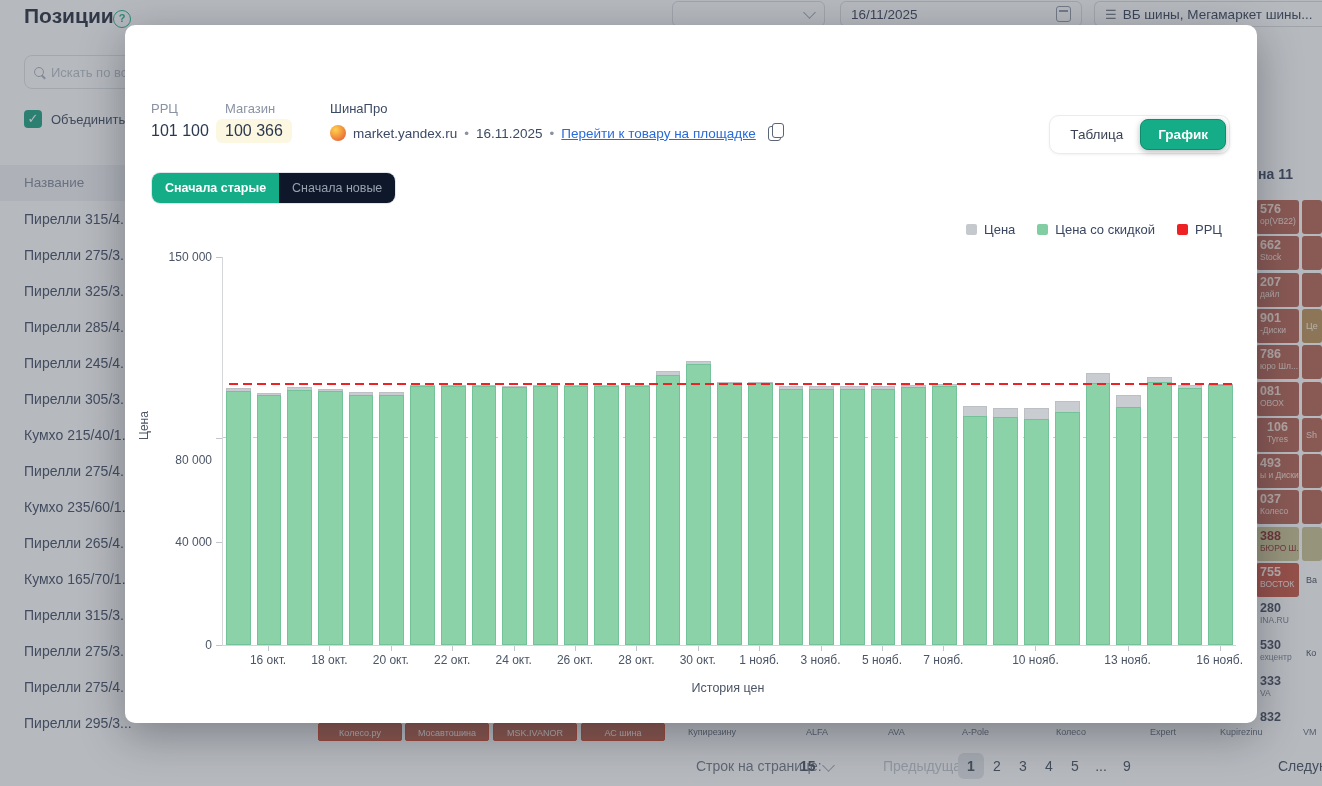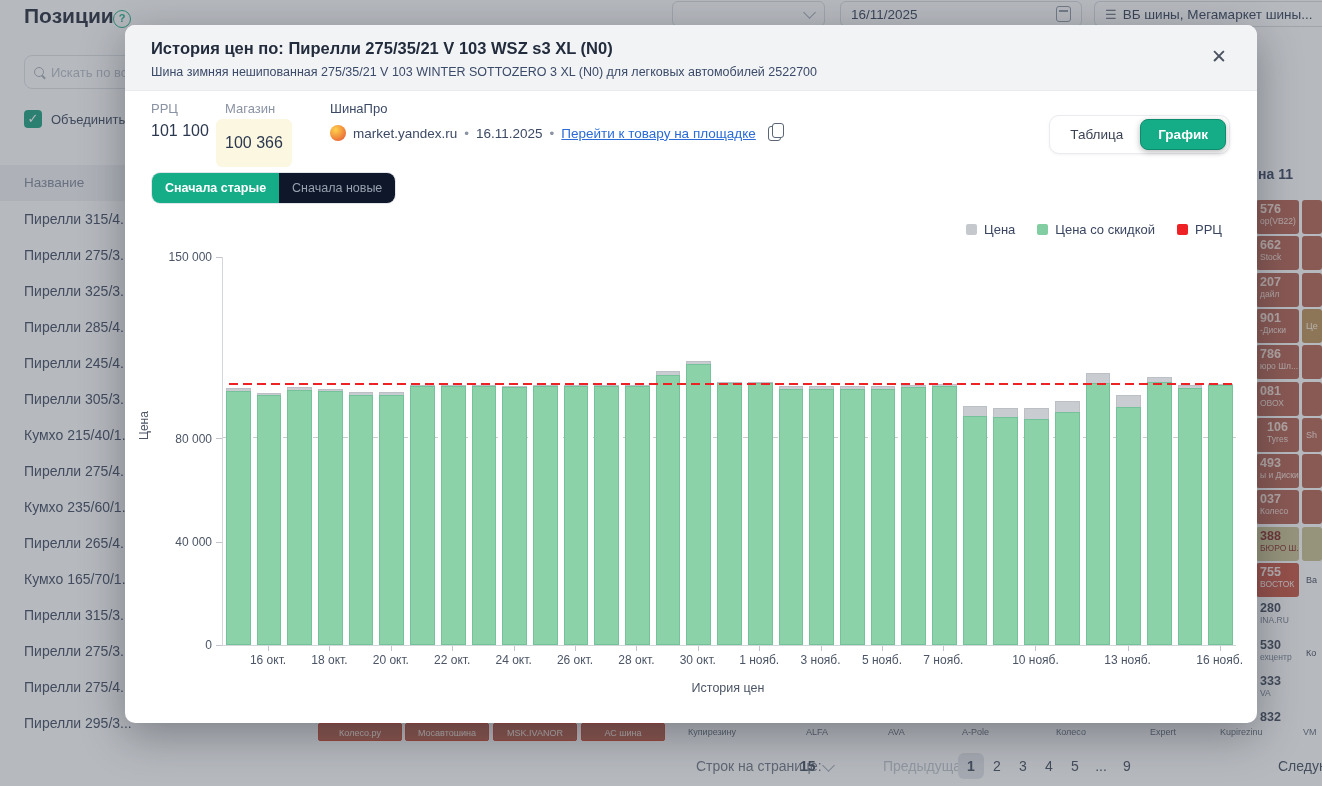--- a/index.html
+++ b/index.html
@@ -66,21 +66,21 @@
     box-shadow:0 12px 44px rgba(20,25,35,.35);z-index:10;}
   #modal-head{position:absolute;left:0;top:0;right:0;height:65px;background:#f2f3f5;
     border-radius:10px 10px 0 0;border-bottom:1px solid #e8eaed;}
   #modal-title{position:absolute;left:26px;top:14px;font-size:16.5px;font-weight:700;color:#222c3d;}
   #modal-subtitle{position:absolute;left:26px;top:40px;font-size:12.5px;color:#3a4a68;}
   #modal-close{position:absolute;right:30px;top:20px;font-size:19px;color:#4a5260;cursor:pointer;}
   .lbl{font-size:13px;color:#8a93a3;}
   .val{font-size:16px;font-weight:400;color:#2c3850;}
   #rrc-block{left:26px;top:76px;}
   #shop-block{left:100px;top:76px;}
-  #shop-val{background:#fcf7e1;border-radius:6px;padding:15px 9px;display:inline-block;margin-left:-9px;}
+  #shop-val{background:#fcf7e1;border-radius:6px;padding:3px 9px;display:inline-block;margin-left:-9px;}
   #store-block{left:205px;top:76px;}
   #market-row{left:205px;top:100px;display:flex;align-items:center;font-size:13.5px;color:#3c4a66;}
   .ym-icon{width:16px;height:16px;border-radius:50%;background:radial-gradient(circle at 35% 30%,#ffd24d 0%,#f08a3c 55%,#e2493b 100%);margin-right:7px;}
   .dot-sep{color:#8a93a3;margin:0 7px;}
   #goto-link{color:#2a6bd8;text-decoration:underline;cursor:pointer;}
   .copy-ic{width:11px;height:13px;border:1.5px solid #5a6575;border-radius:3px;position:relative;margin-left:12px;}
   .copy-ic:before{content:"";position:absolute;left:3px;top:-4px;width:10px;height:13px;border:1.5px solid #5a6575;
     border-radius:3px;background:#fff;}
   #view-group{right:27px;top:90px;display:flex;align-items:center;background:#fff;border:1px solid #e9ebee;
     border-radius:10px;padding:3px;box-shadow:0 1px 3px rgba(0,0,0,.05);}
@@ -258,25 +258,20 @@
     <span class="abs caret" id="rows-caret"></span>
     <span class="abs" id="prev-label">Предыдущая</span>
     <span id="pages"><div class="page-num active" style="left: 958px;">1</div><div class="page-num" style="left: 984px;">2</div><div class="page-num" style="left: 1010px;">3</div><div class="page-num" style="left: 1036px;">4</div><div class="page-num" style="left: 1062px;">5</div><div class="page-num" style="left: 1088px;">...</div><div class="page-num" style="left: 1114px;">9</div></span>
     <span class="abs" id="next-label">Следующая</span>
   </div>
 </div>
 
 <div id="overlay"></div>
 
 <div id="modal">
-  <div id="modal-head">
-    <div id="modal-title">История цен по: Пирелли 275/35/21 V 103 WSZ s3 XL (N0)</div>
-    <div id="modal-subtitle">Шина зимняя нешипованная 275/35/21 V 103 WINTER SOTTOZERO 3 XL (N0) для легковых автомобилей 2522700</div>
-    <div id="modal-close">✕</div>
-  </div>
 
   <div class="abs" id="rrc-block">
     <div class="lbl">РРЦ</div>
     <div class="val" style="margin-top:6px;">101 100</div>
   </div>
   <div class="abs" id="shop-block">
     <div class="lbl">Магазин</div>
     <div class="val" style="margin-top:3px;"><span id="shop-val">100 366</span></div>
   </div>
   <div class="abs lbl" id="store-block" style="color:#3c4a66;">ШинаПро</div>
@@ -384,21 +379,21 @@
       <div class="bar-gray" title="16 нояб. — Цена: 100900" style="left: 985.303px; width: 24.697px; height: 260.995px;"></div>
       <div class="bar-green" title="16 нояб. — Цена со скидкой: 100366" style="left: 985.303px; width: 24.697px; height: 259.613px;"></div>
       <div id="rrc-line" style="bottom: 260.512px;"></div>
     </div>
 
 <div id="axis-labels">
       <div class="abs ytick-lab" style="left: 17px; top: 613px;">0</div>
       <div class="abs ytick-dash" style="left: 91px; top: 620px;"></div>
       <div class="abs ytick-lab" style="left: 17px; top: 509.533px;">40 000</div>
       <div class="abs ytick-dash" style="left: 91px; top: 516.533px;"></div>
-      <div class="abs ytick-lab" style="left: 17px; top: 407px;">80 000</div>
+      <div class="abs ytick-lab" style="left: 17px; top: 428px;">80 000</div>
       <div class="abs ytick-dash" style="left: 91px; top: 413.067px;"></div>
       <div class="abs ytick-lab" style="left: 17px; top: 225px;">150 000</div>
       <div class="abs ytick-dash" style="left: 91px; top: 232px;"></div>
       <div class="abs xtick-lab" style="left: 106.045px; top: 628px;">16 окт.</div>
       <div class="abs xtick-dash" style="left: 143.045px; top: 621px;"></div>
       <div class="abs xtick-lab" style="left: 167.439px; top: 628px;">18 окт.</div>
       <div class="abs xtick-dash" style="left: 204.439px; top: 621px;"></div>
       <div class="abs xtick-lab" style="left: 228.833px; top: 628px;">20 окт.</div>
       <div class="abs xtick-dash" style="left: 265.833px; top: 621px;"></div>
       <div class="abs xtick-lab" style="left: 290.227px; top: 628px;">22 окт.</div>

